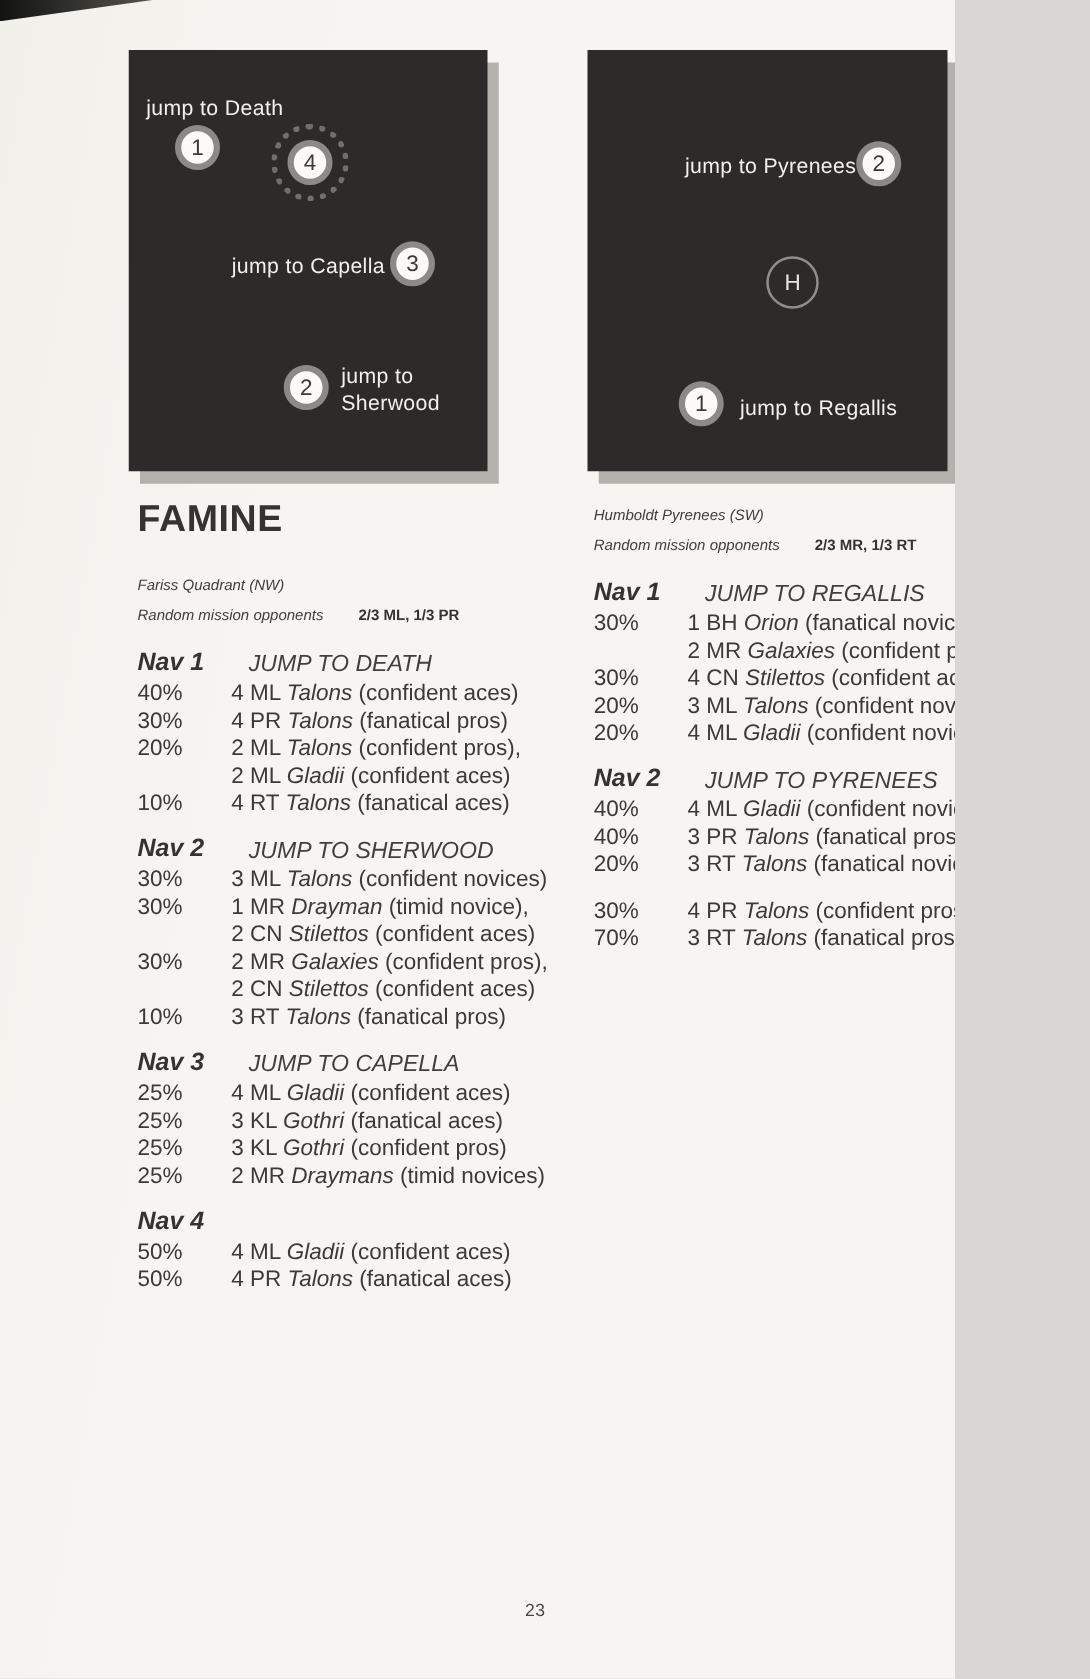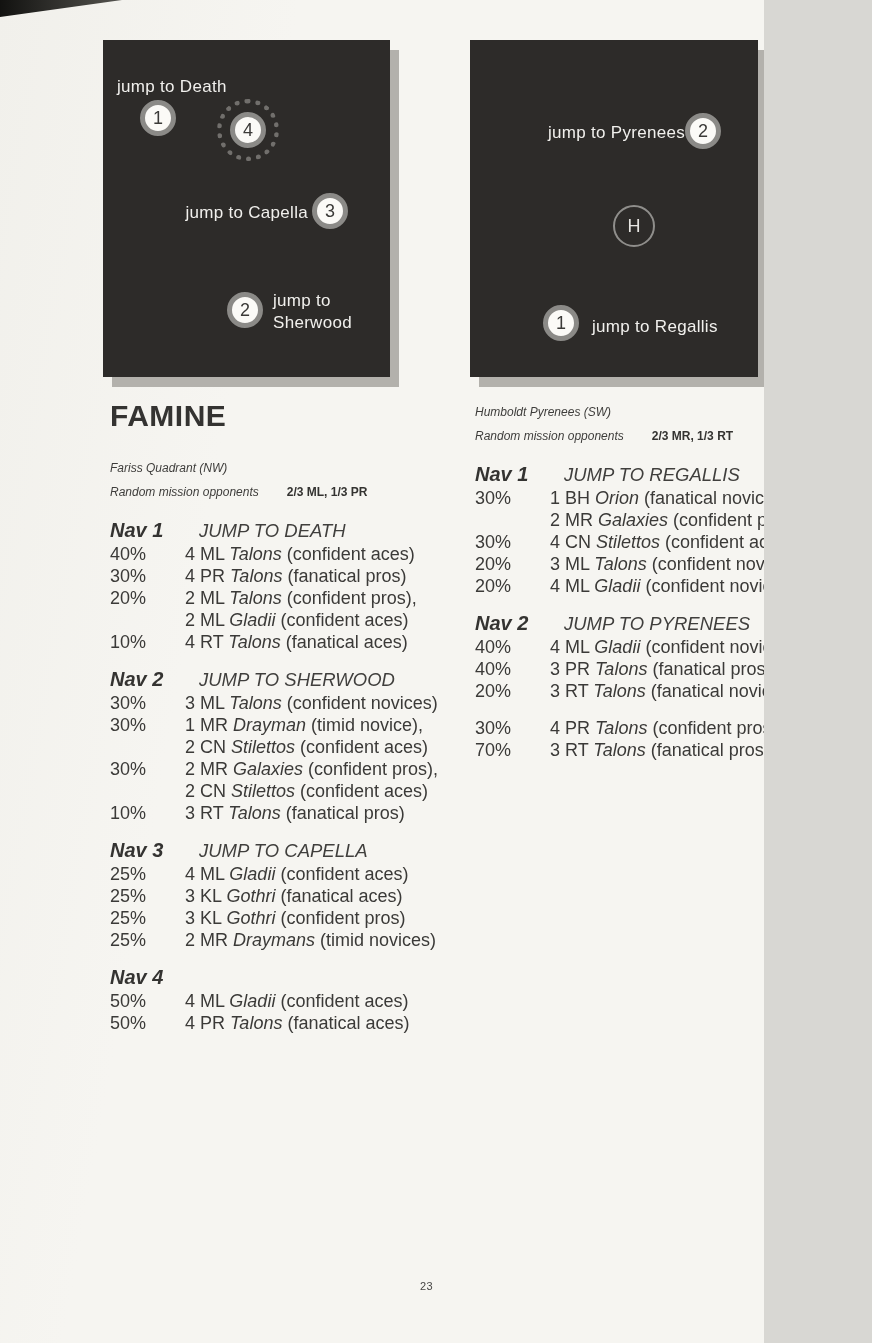--- a/index.html
+++ b/index.html
@@ -75,21 +75,21 @@
   .section{margin-top:15px;}
   .sec-head{display:flex;line-height:23px;margin-bottom:1px;gap:14px;}
   .nav-name{width:75px;flex:none;font-weight:bold;font-style:italic;font-size:20px;color:#343331;}
   .dest{font-style:italic;font-size:18.5px;color:#403f3d;}
   .row{display:flex;line-height:22px;}
   .pct{width:75px;flex:none;}
   .desc{white-space:nowrap;}
   .desc em{font-style:italic;}
   .page-number{
     position:absolute;left:420px;top:1280px;
-    font-size:11px;color:#474645;letter-spacing:.5px;text-align:right;
+    font-size:14px;color:#474645;letter-spacing:.5px;text-align:right;
   }
 </style>
 </head>
 <body>
 
 <div class="page">
   <div class="corner-wedge"></div>
 
   <div class="map map-famine">
     <div class="maplabel" style="left:14px;top:36px">jump to Death</div>

